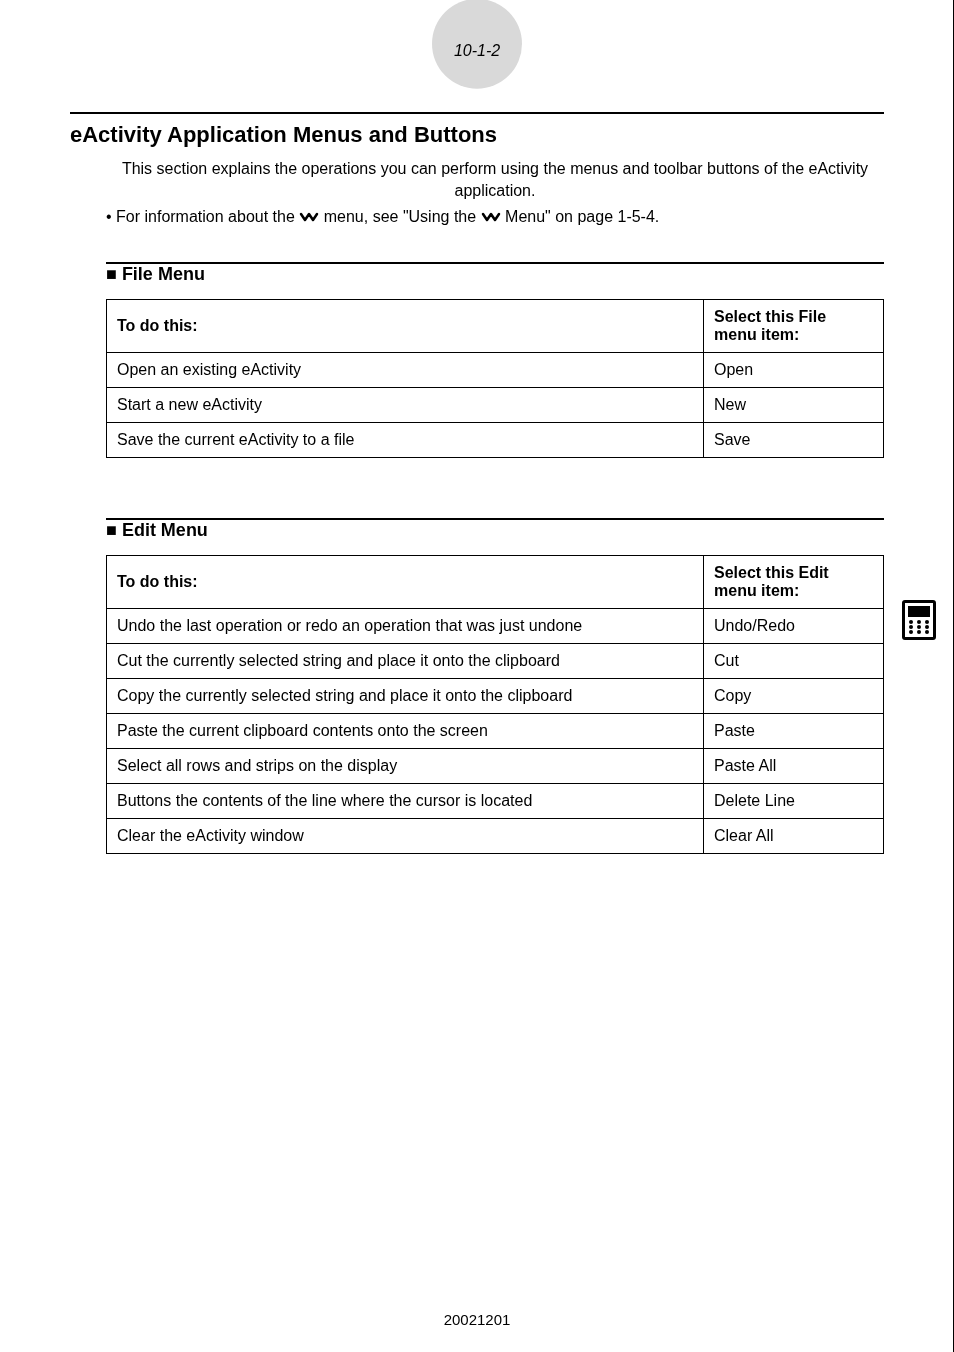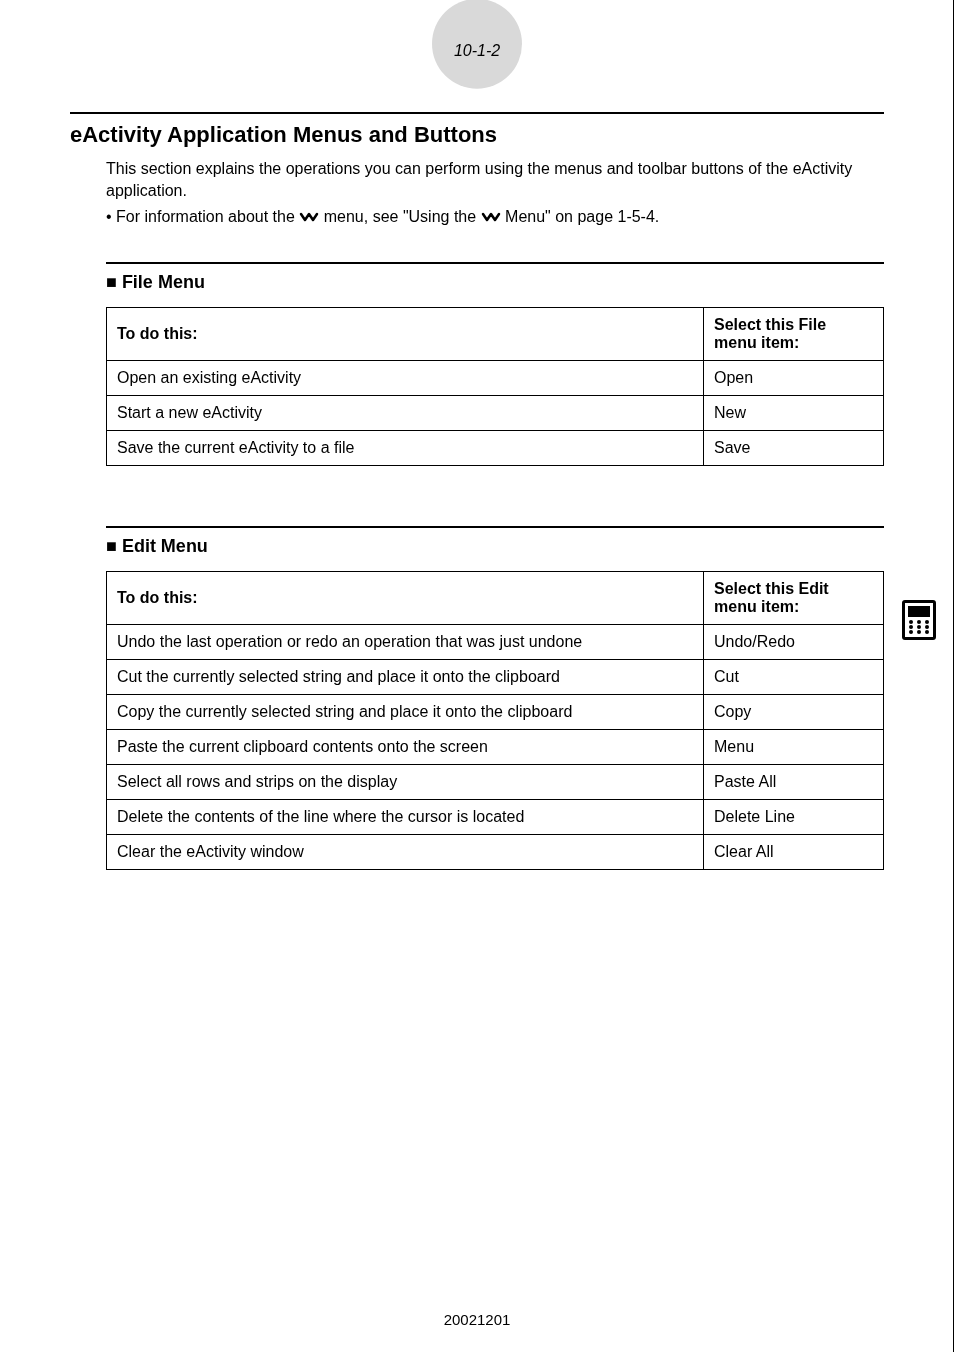--- a/index.html
+++ b/index.html
@@ -48,34 +48,34 @@
       font-weight: bold;
       border-top: 2px solid #000;
       padding-top: 8px;
       margin-bottom: 10px;
       margin-top: 15px;
     }
     .intro {
       font-size: 16px;
       margin: 0 0 6px 36px;
       line-height: 1.4;
+      text-align: center;
     }
     .bullet-line {
       font-size: 16px;
       margin: 0 0 36px 36px;
     }
     .v-icon {
       display: inline-block;
       width: 20px;
       vertical-align: middle;
     }
     .v-icon svg { display: block; }
     .subsection {
       border-top: 2px solid #000;
-      padding-top: 8px;
       margin: 0 0 16px 36px;
     }
     .subsection-title {
       font-weight: bold;
       font-size: 18px;
       margin-bottom: 14px;
     }
     .sq { font-family: Arial; }
     table {
       width: 100%;
@@ -212,28 +212,28 @@
       <tr>
             <td>Cut the currently selected string and place it onto the clipboard</td>
             <td>Cut</td>
           </tr>
       <tr>
             <td>Copy the currently selected string and place it onto the clipboard</td>
             <td>Copy</td>
           </tr>
       <tr>
             <td>Paste the current clipboard contents onto the screen</td>
-            <td>Menu</td>
+            <td>Paste</td>
           </tr>
       <tr>
             <td>Select all rows and strips on the display</td>
             <td>Paste All</td>
           </tr>
       <tr>
-            <td>Delete the contents of the line where the cursor is located</td>
+            <td>Buttons the contents of the line where the cursor is located</td>
             <td>Delete Line</td>
           </tr>
       <tr>
             <td>Clear the eActivity window</td>
             <td>Clear All</td>
           </tr>
     </tbody>
       </table>
   </div>
 

